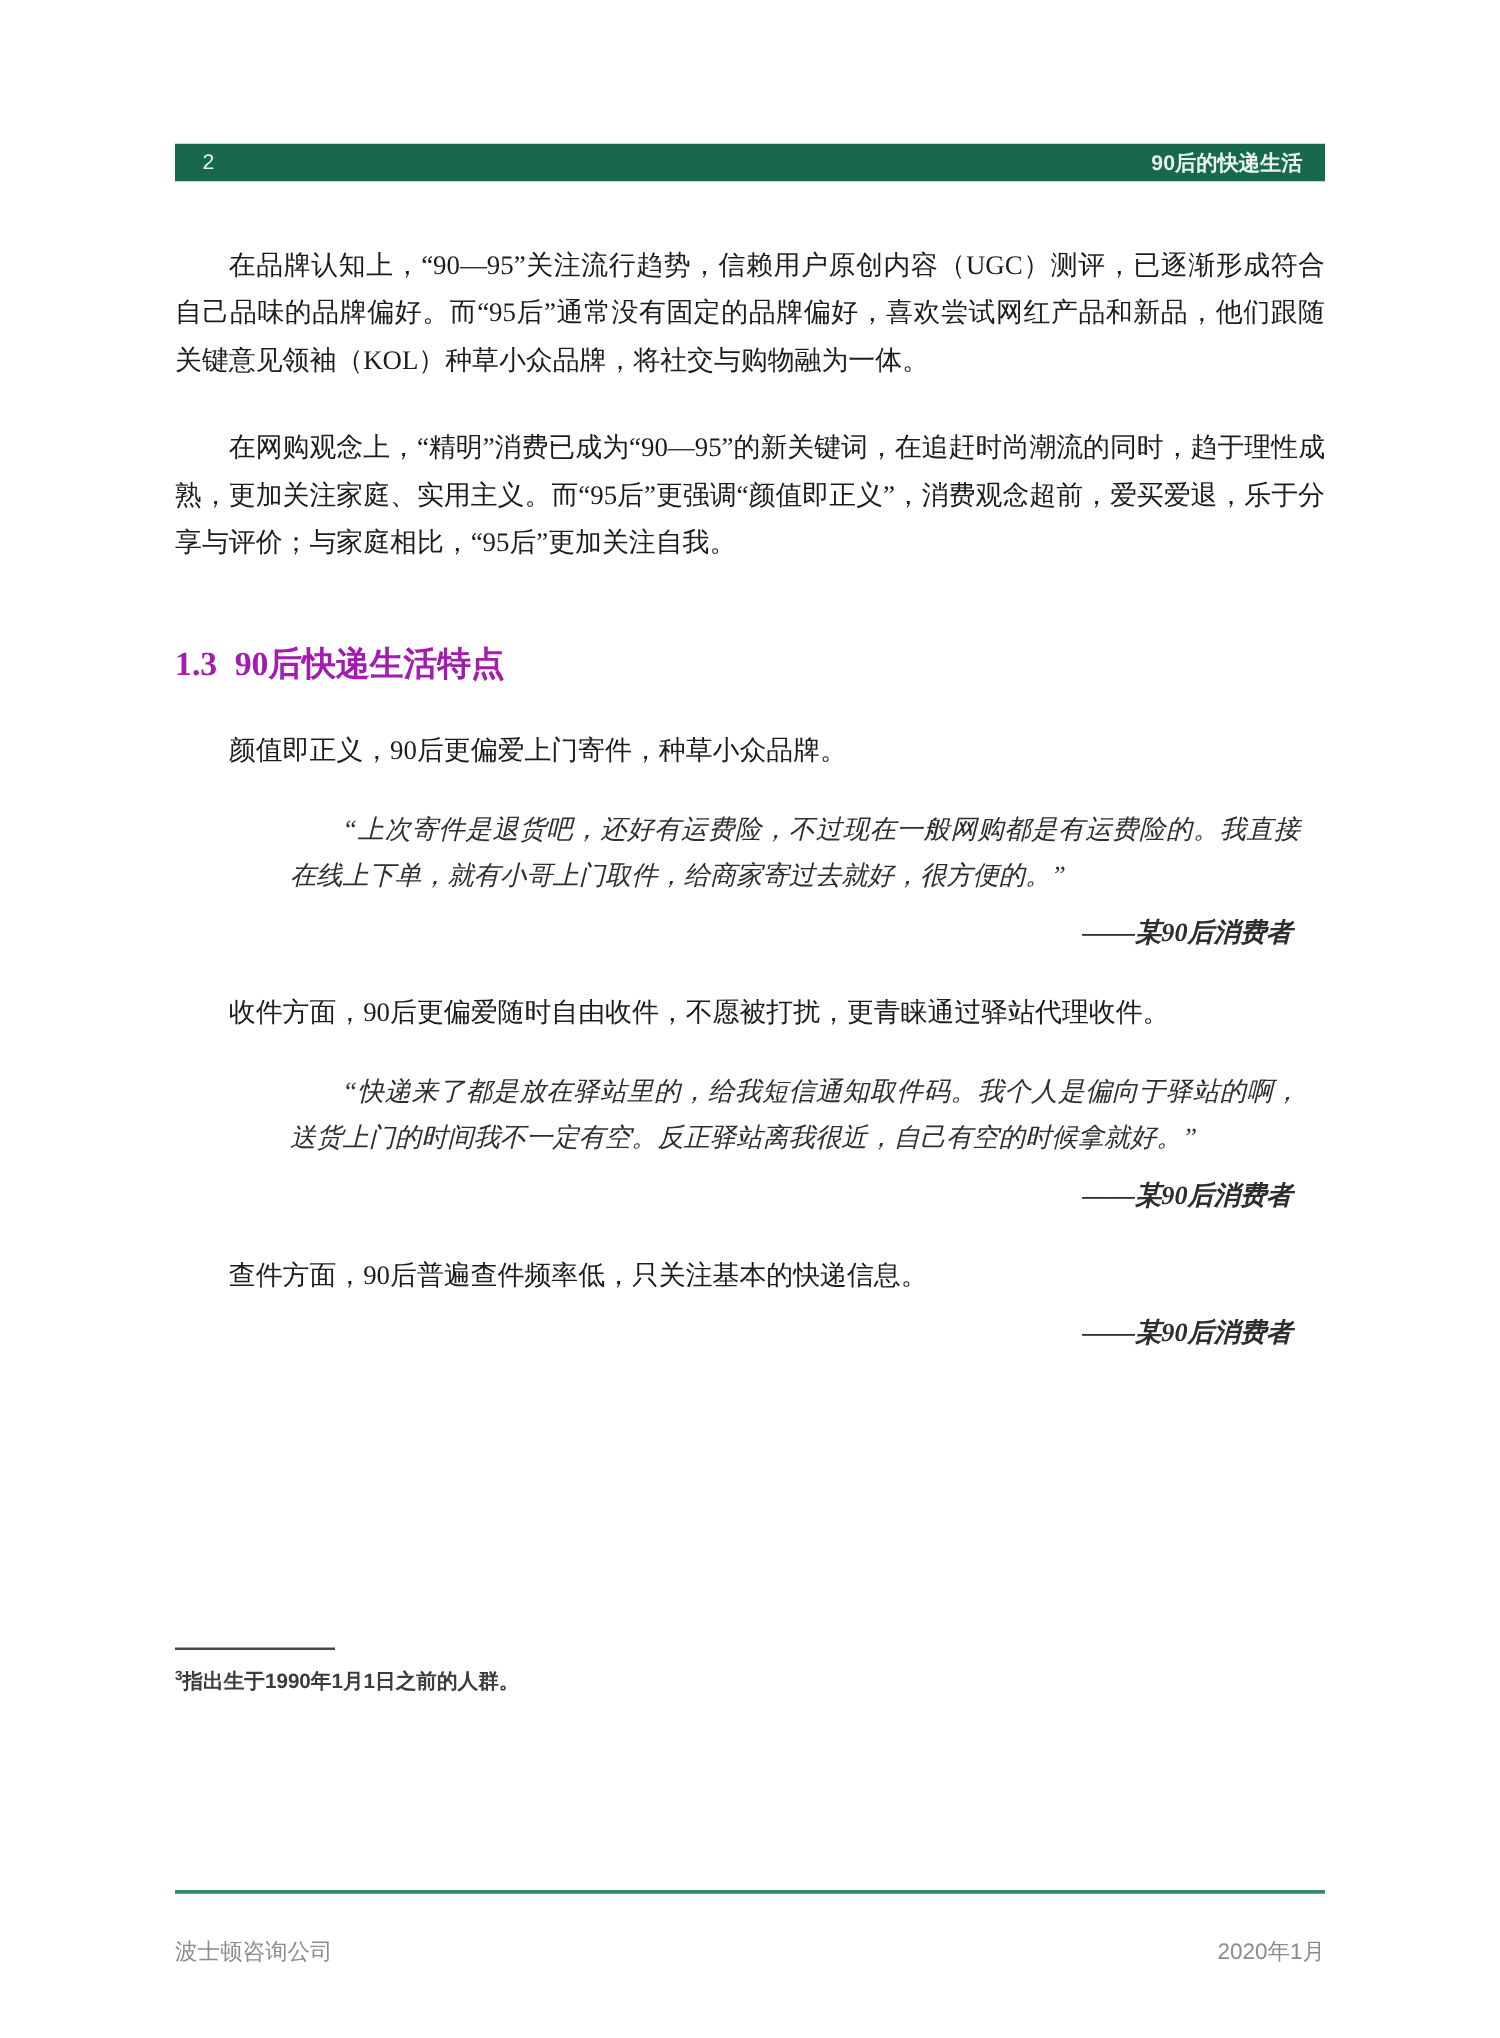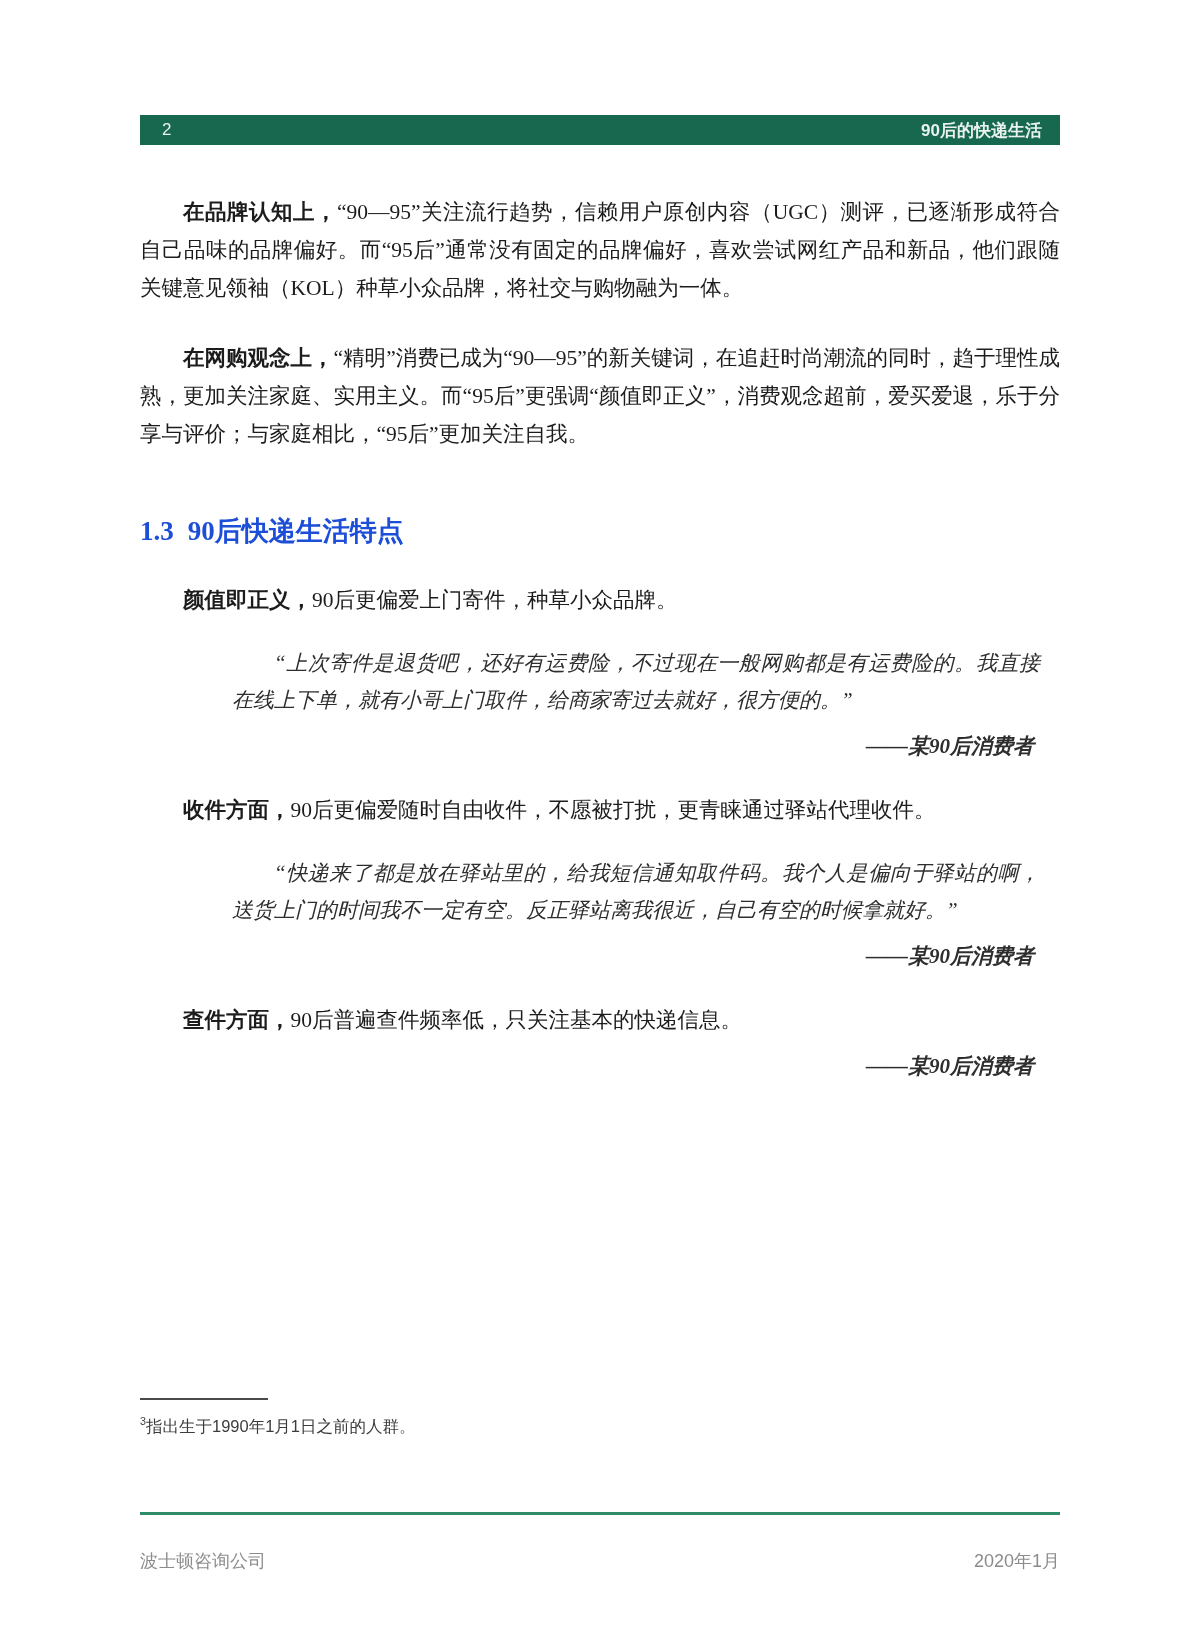--- a/index.html
+++ b/index.html
@@ -30,36 +30,36 @@
   .header-bar .header-title { padding-right: 18px; font-weight: bold; }
 
   
   .para {
     font-size: 21.5px;
     line-height: 38px;
     text-align: justify;
     text-indent: 2em;
     margin: 0;
   }
-  .para .lead { font-weight: bold; }
+  .para .lead { font-weight: normal; }
   .p-intro-1 { margin-top: 48px; }
   .p-intro-2 { margin-top: 32px; }
 
   sup.fnref {
     font-size: 0.62em;
     vertical-align: super;
     line-height: 0;
     font-weight: bold;
   }
 
   
   .section-heading {
     margin-top: 62px;
     margin-bottom: 34px;
-    color: #1d4ed8;
+    color: #a21caf;
     font-size: 27px;
     font-weight: bold;
     line-height: 32px;
   }
   .section-heading .sec-num { margin-right: 14px; }
 
   .p-overview { margin-top: 0; }
   .feature-block { margin-top: 30px; }
 
   
@@ -80,24 +80,25 @@
     font-weight: bold;
     color: #2e2e2e;
     text-align: right;
     padding-right: 6px;
   }
 
   
   .footnote-block {
     position: absolute;
     left: 140px;
-    top: 1398px;
+    top: 1318px;
     width: 700px;
     font-family: "Liberation Sans", "DejaVu Sans", sans-serif;
     color: #3c3c3c;
+    font-weight: bold;
   }
   .footnote-rule {
     width: 128px;
     border: none;
     border-top: 2px solid #4a4a4a;
     margin: 0 0 10px 0;
   }
   .footnote-text { font-size: 16.5px; line-height: 22px; }
   .footnote-text sup { font-size: 0.65em; vertical-align: super; }
 

